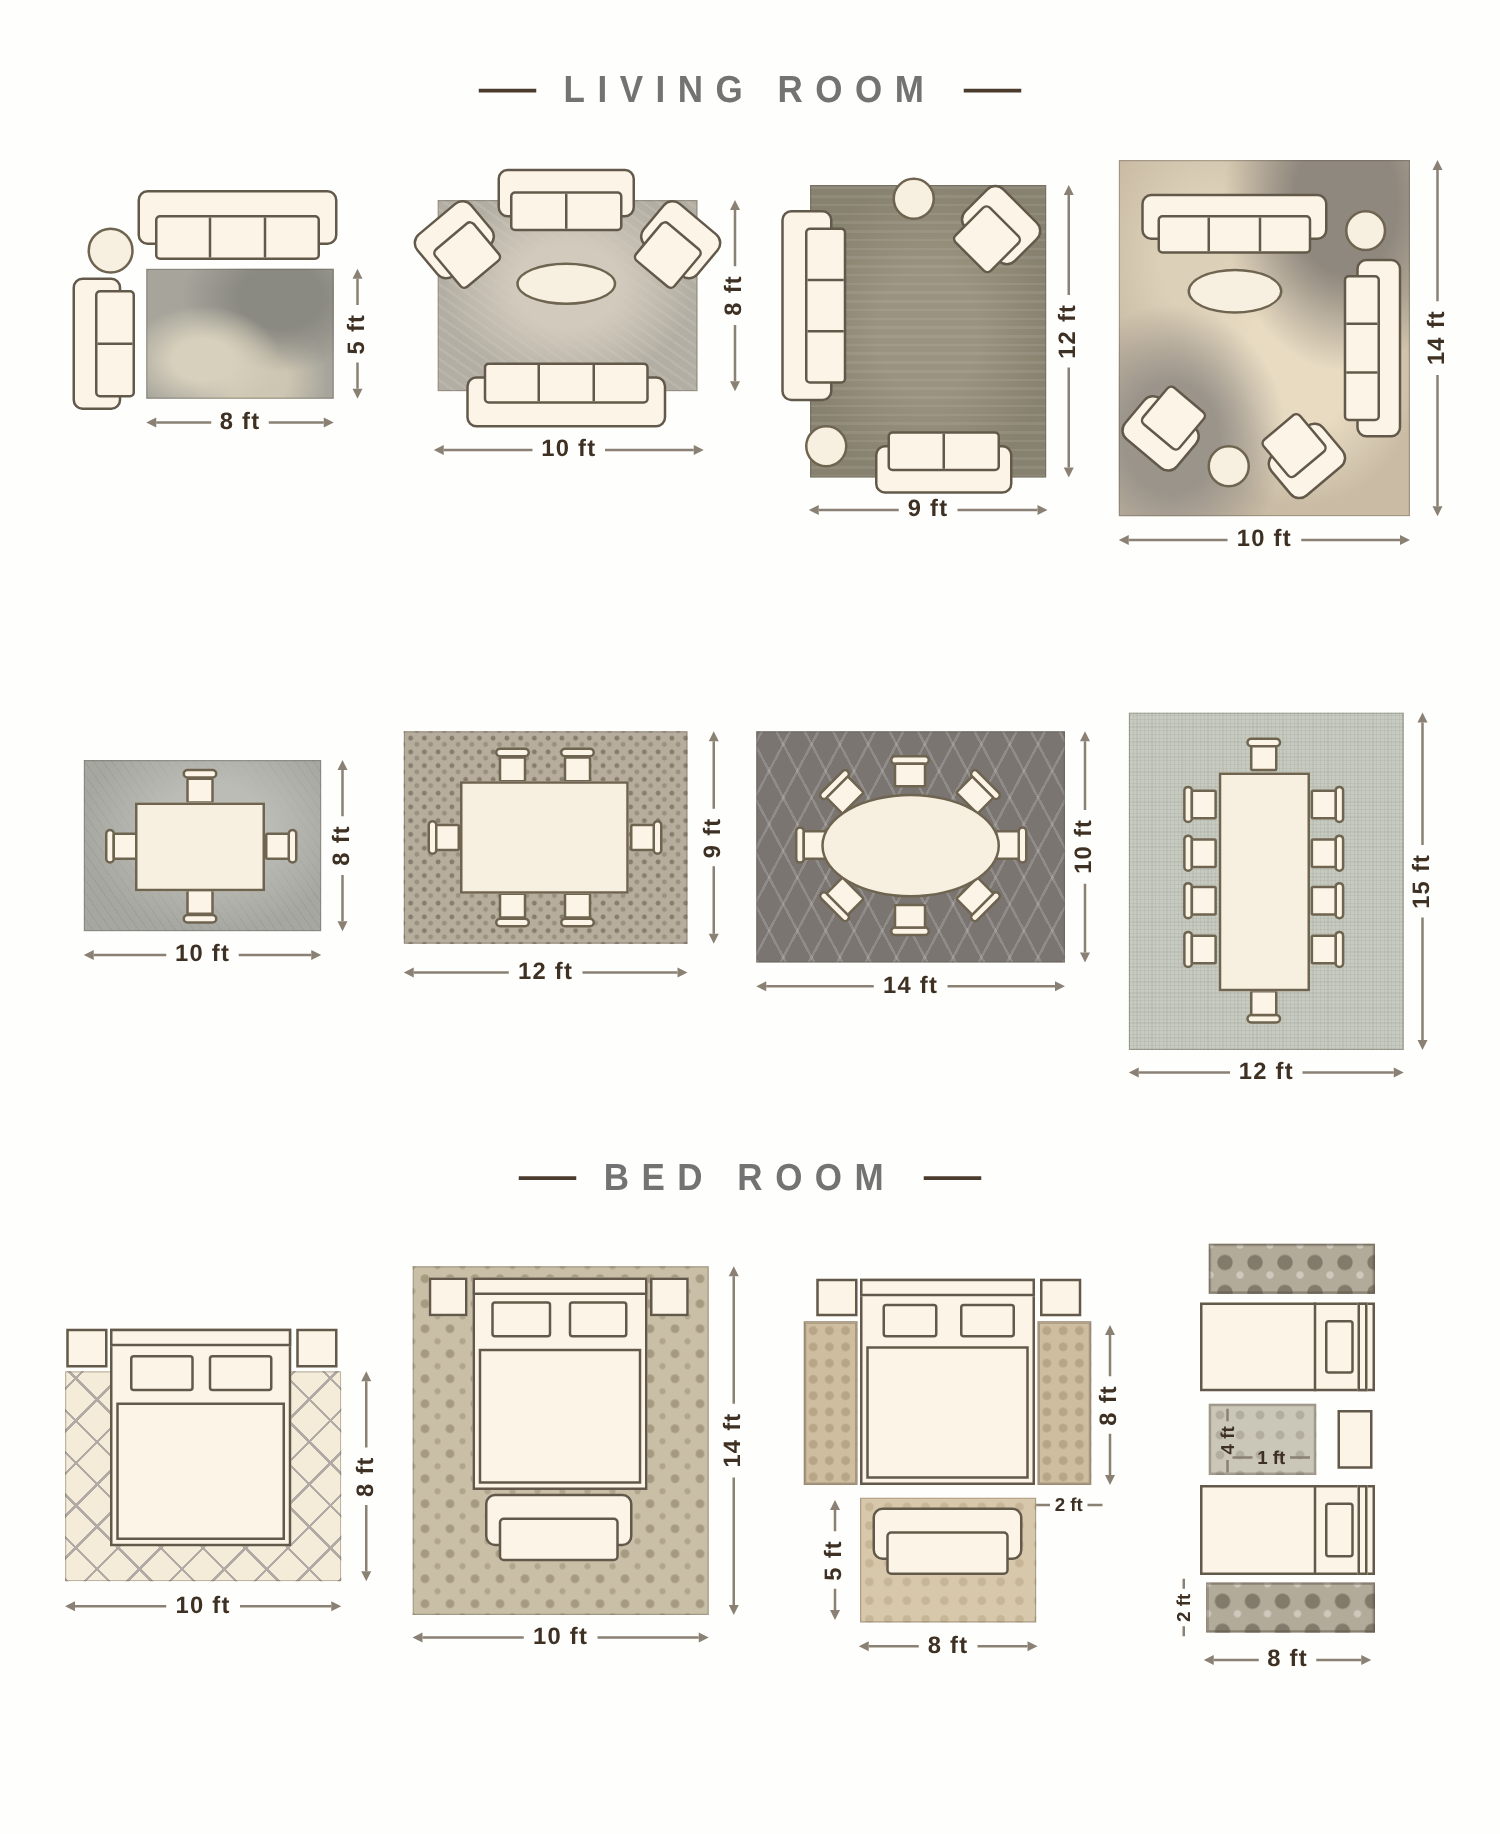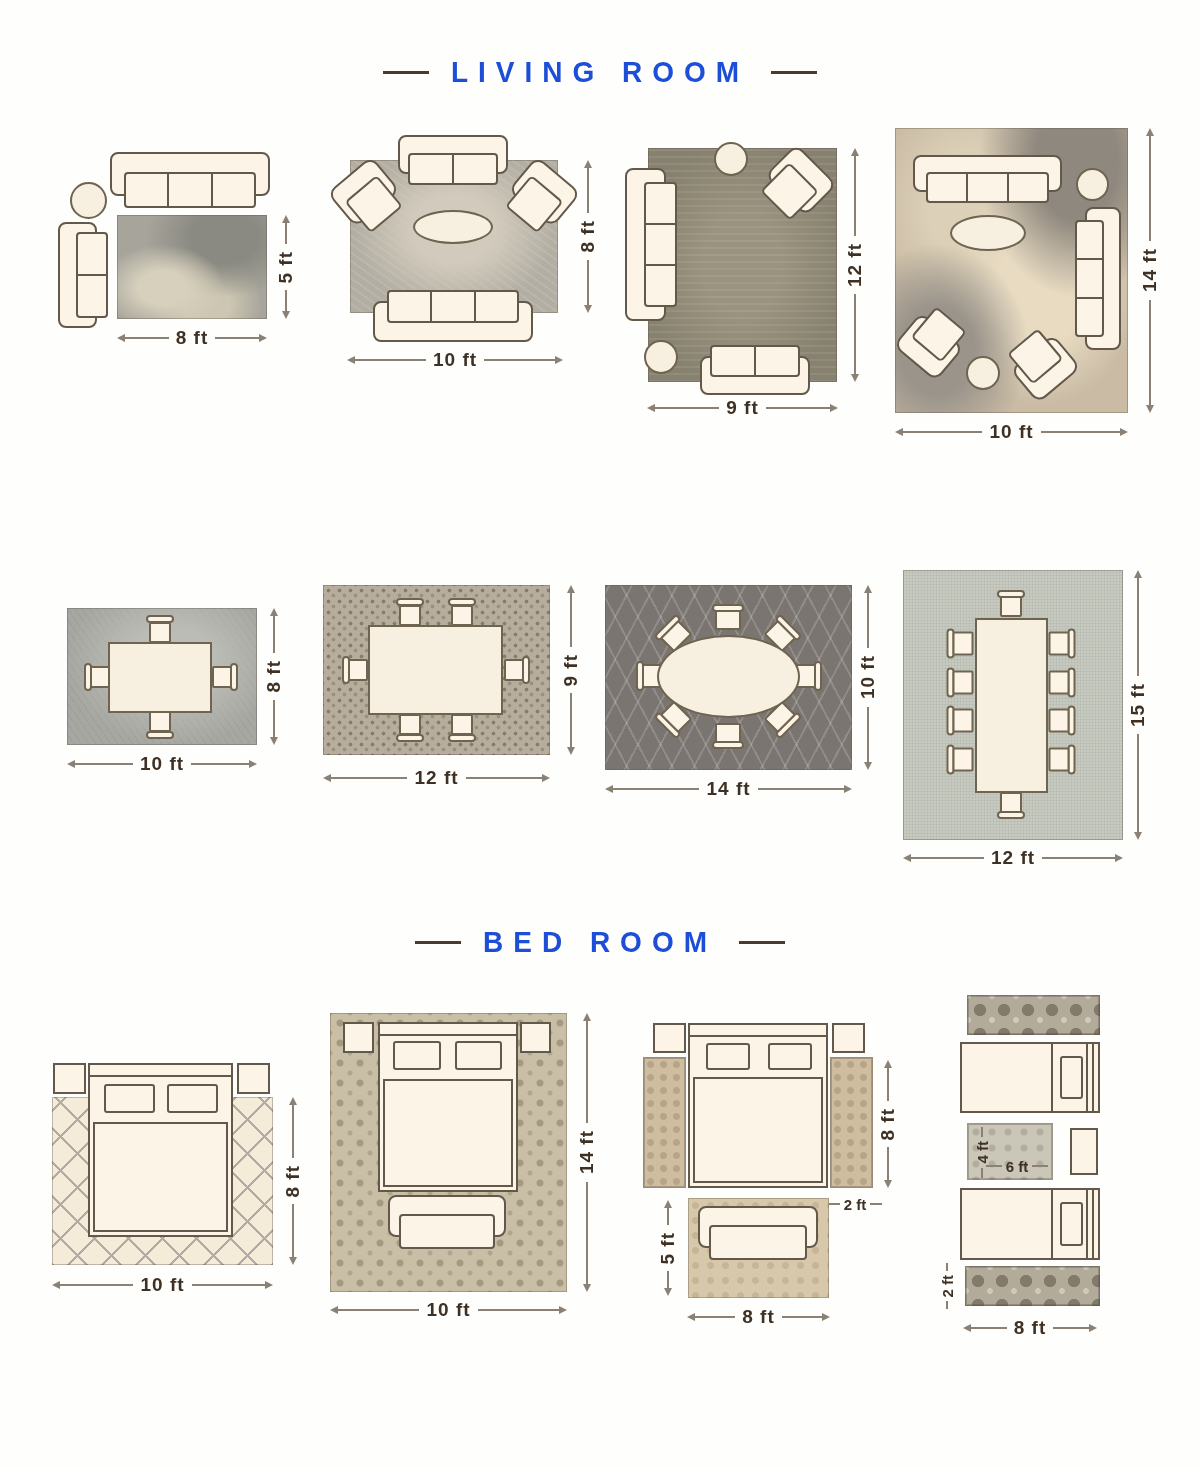--- a/index.html
+++ b/index.html
@@ -1,20 +1,20 @@
 <!DOCTYPE html>
 <html><head>
 <meta charset="utf-8">
 <style>
   * { box-sizing: border-box; margin: 0; padding: 0; }
   body { background:#ffffff; font-family:"Liberation Sans", sans-serif; }
   .canvas { position:relative; width:1200px; height:1467px; background:#fefefd; overflow:hidden; }
 
   
-  .sec-title { position:absolute; left:0; width:1200px; display:flex; justify-content:center; align-items:center; gap:22px; color:#1d4ed8; }
+  .sec-title { position:absolute; left:0; width:1200px; display:flex; justify-content:center; align-items:center; gap:22px; color:#737373; }
   .sec-title .word { font-size:28px; font-weight:bold; letter-spacing:10px; transform:scaleY(1.08); white-space:nowrap; }
   .sec-title .dash { width:46px; height:3px; background:#4a3b2c; }
 
   .grp { position:absolute; }
 
   
   .rug { position:absolute; box-shadow: inset 0 0 0 1px rgba(90,80,68,.35); }
   .tex-marble1 { background:
       radial-gradient(ellipse at 30% 70%, #d7d0bc 0 16%, transparent 42%),
       radial-gradient(ellipse at 72% 22%, #8b8a82 0 22%, transparent 52%),
@@ -613,21 +613,21 @@
       <div class="hb"></div>
     </div>
     <div class="rug tex-soft64" style="left:37px; top:138px; width:86px; height:57px">
       <div class="dimv sm" style="left:2px; top:3px; height:51px">
         <span class="ln"></span>
         <span class="lbl">4 ft</span>
         <span class="ln"></span>
       </div>
       <div class="dimh sm" style="left:18px; top:30px; width:62px">
         <span class="ln"></span>
-        <span class="lbl">6 ft</span>
+        <span class="lbl">1 ft</span>
         <span class="ln"></span>
       </div>
     </div>
     <div class="nstand" style="left:140px; top:143px; width:28px; height:47px"></div>
     <div class="tbed" style="left:30px; top:203px; width:140px; height:72px">
       <div class="sep"></div>
       <div class="pil"></div>
       <div class="hb"></div>
     </div>
     <div class="rug tex-ornate" style="left:35px; top:281px; width:135px; height:40px"></div>

